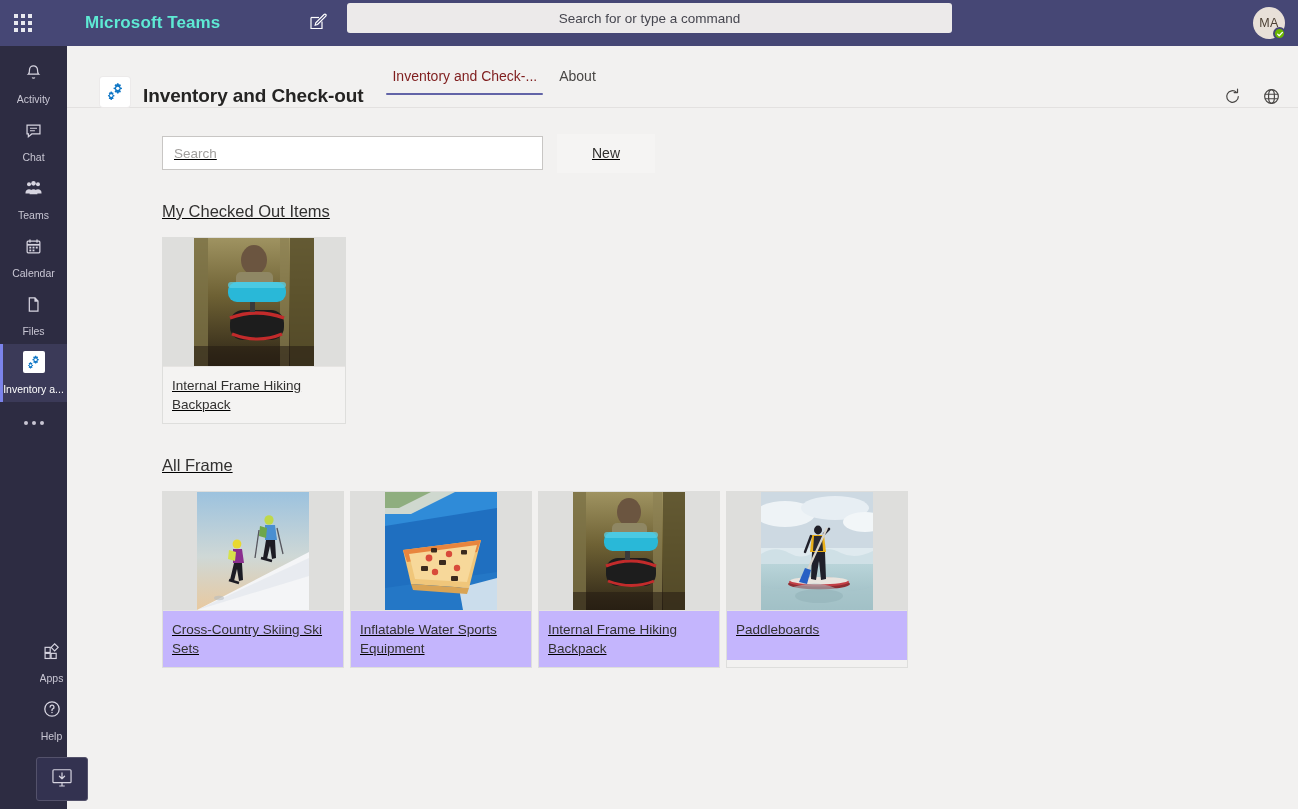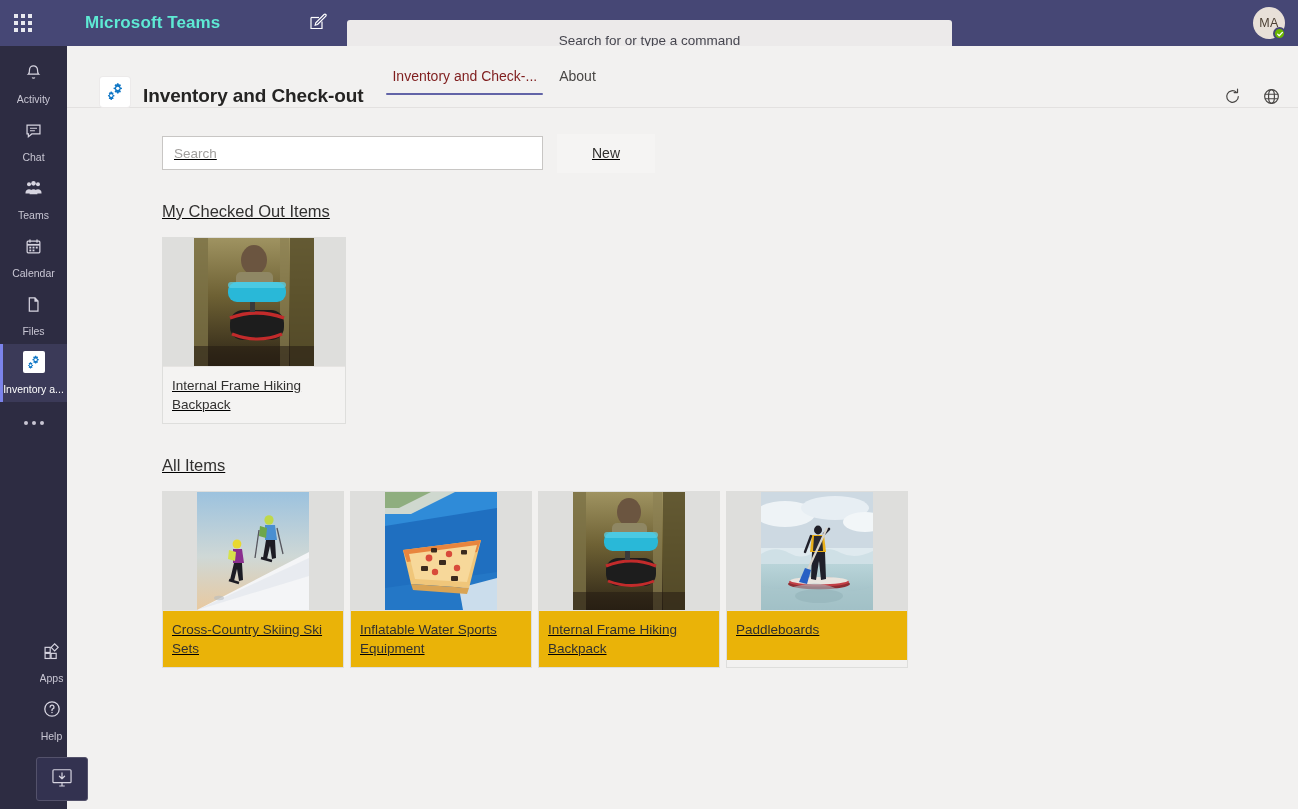--- a/index.html
+++ b/index.html
@@ -30,22 +30,22 @@
   .waffle-grid i { display: block; width: 4px; height: 4px; background: #e8e8ef; }
   .app-title {
     color: #5eead4; font-size: 17px; font-weight: bold;
     margin-left: 39px; letter-spacing: .1px;
   }
   .compose-icon {
     position: absolute; left: 308px; top: 12px;
     width: 22px; height: 22px; cursor: pointer;
   }
   .searchbar {
-    position: absolute; left: 347px; top: 20px;
-    width: 605px; height: 40px;
+    position: absolute; left: 347px; top: 3px;
+    width: 605px; height: 30px;
     background: #eceaea; border-radius: 3px;
     display: flex; align-items: center; justify-content: center;
     cursor: text;
   }
   .searchbar span { font-size: 13.5px; color: #46464f; }
   .avatar-wrap {
     position: absolute; right: 13px; top: 7px;
     width: 32px; height: 32px; cursor: pointer;
   }
   .avatar {
@@ -168,21 +168,21 @@
     background: #f2f1f0; cursor: pointer;
     display: flex; flex-direction: column;
   }
   .card-img {
     height: 118px; background: #dededc;
     display: flex; align-items: center; justify-content: center;
     overflow: hidden; position: relative;
   }
   .card-img .photo { height: 118px; width: 112px; display: block; }
   .card-label {
-    min-height: 50px; background: #eab308;
+    min-height: 50px; background: #c4b5fd;
     border-top: 1px solid #e6e4e2;
     padding: 9px 8px 9px 9px;
     font-size: 13.5px; color: #323130; line-height: 19px;
   }
   .placeholder-icon { width: 42px; height: 42px; }
 
   
   .card.checked { width: 184px; }
   .card.checked .card-img { height: 128px; }
   .card.checked .card-img .photo { height: 128px; width: 120px; }
@@ -429,21 +429,21 @@
                   <path d="M36 80 q27 -10 54 0" stroke="#c22b2b" stroke-width="3.4" fill="none"></path>
                   <path d="M38 96 q26 10 50 0" stroke="#c22b2b" stroke-width="3" fill="none"></path>
                   <rect x="56" y="64" width="5" height="10" fill="#3a3a3a"></rect>
                   <rect x="0" y="108" width="120" height="20" fill="#241c12" opacity=".55"></rect>
                 </svg>
               </div>
               <div class="card-label">Internal Frame Hiking Backpack</div>
             </div>
           </div>
 
-          <div class="section-title">All Items</div>
+          <div class="section-title">All Frame</div>
           <div class="grid">
 
             <div class="card">
               <div class="card-img">
                 <svg class="photo" viewBox="0 0 112 118" preserveAspectRatio="none">
                   <defs>
                     <linearGradient id="sky1" x1="0" y1="0" x2="0" y2="1">
                       <stop offset="0" stop-color="#9cc2de"></stop>
                         <stop offset=".55" stop-color="#cfd8d6"></stop>
                         <stop offset="1" stop-color="#e8c9a0"></stop>

